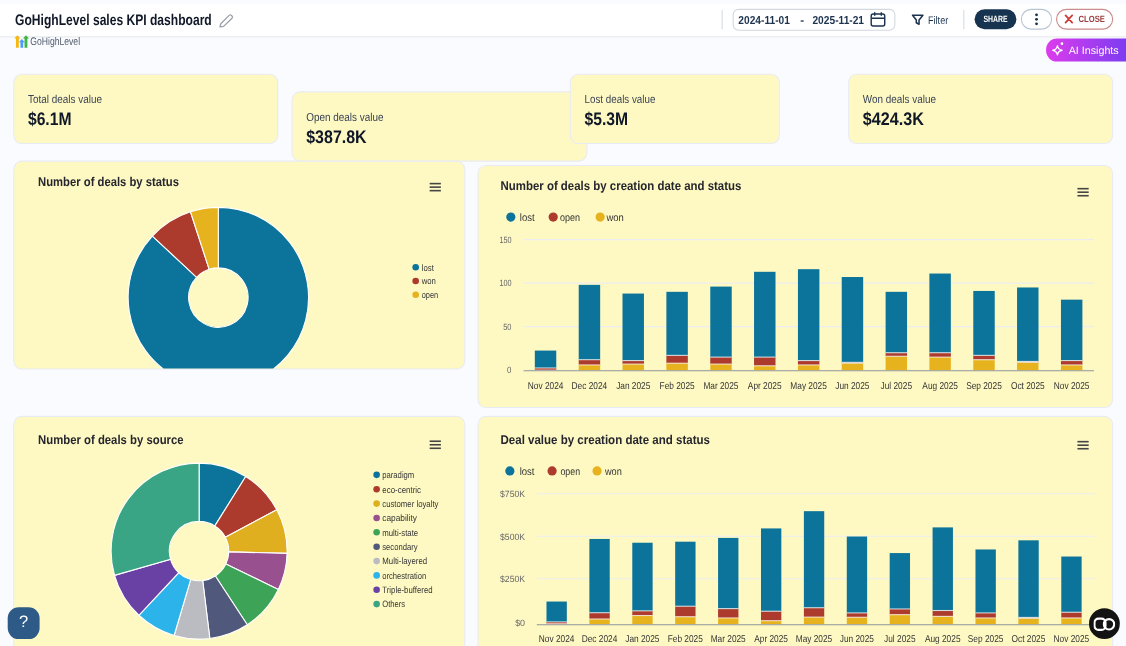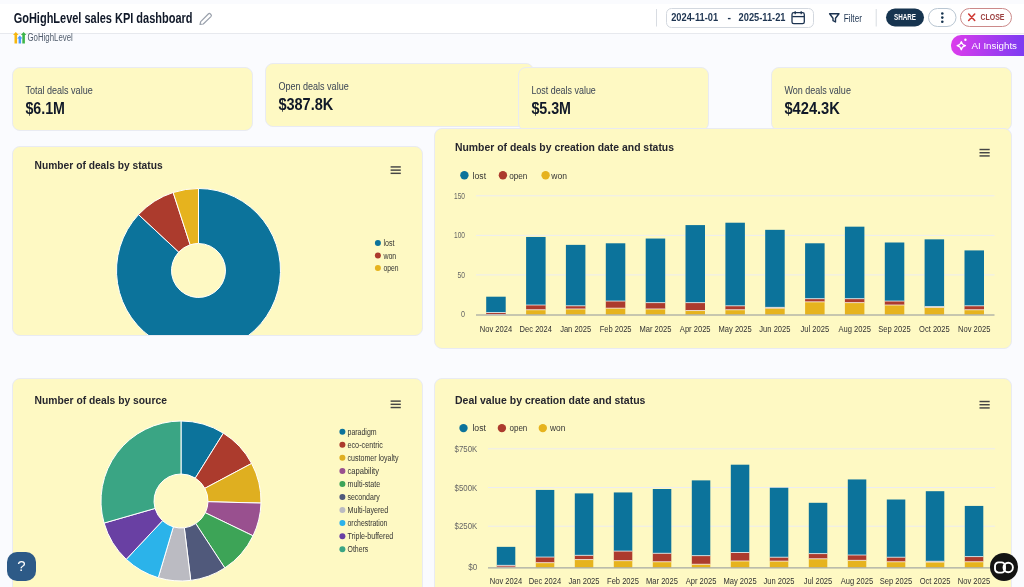--- a/index.html
+++ b/index.html
@@ -45,21 +45,21 @@
 <div class="ai"><svg width="73" height="21" viewBox="0 0 73 21" font-family="&quot;Liberation Sans&quot;,sans-serif">
       <path d="M10.3 6.6 Q11 10 14.5 10.7 Q11 11.4 10.3 14.8 Q9.6 11.4 6.1 10.7 Q9.6 10 10.3 6.6 Z" fill="none" stroke="#fff" stroke-width="1.2" stroke-linejoin="round"></path>
       <circle cx="14.4" cy="4.7" r="1.2" fill="#fff"></circle>
       <text x="20.5" y="14.3" font-size="9.7" fill="#fff" textLength="45.5" lengthAdjust="spacingAndGlyphs">AI Insights</text>
     </svg></div>
 
 <div class="card" style="left:12px;top:67px;width:241px;height:64px"><svg width="239" height="62" viewBox="0 0 239 62" font-family="&quot;Liberation Sans&quot;,sans-serif">
       <text x="12.4" y="25.6" font-size="10.5" fill="#3a4454" textLength="67.3" lengthAdjust="spacingAndGlyphs">Total deals value</text>
       <text x="12.4" y="45.7" font-size="16.5" fill="#101828" font-weight="bold" textLength="39.6" lengthAdjust="spacingAndGlyphs">$6.1M</text>
     </svg></div>
-<div class="card" style="left:265px;top:63px;width:269px;height:64px"><svg width="239" height="62" viewBox="0 0 239 62" font-family="&quot;Liberation Sans&quot;,sans-serif">
+<div class="card" style="left:265px;top:83px;width:269px;height:64px"><svg width="239" height="62" viewBox="0 0 239 62" font-family="&quot;Liberation Sans&quot;,sans-serif">
       <text x="12.4" y="25.6" font-size="10.5" fill="#3a4454" textLength="70.3" lengthAdjust="spacingAndGlyphs">Open deals value</text>
       <text x="12.4" y="45.7" font-size="16.5" fill="#101828" font-weight="bold" textLength="54.9" lengthAdjust="spacingAndGlyphs">$387.8K</text>
     </svg></div>
 <div class="card" style="left:518px;top:67px;width:191px;height:64px"><svg width="239" height="62" viewBox="0 0 239 62" font-family="&quot;Liberation Sans&quot;,sans-serif">
       <text x="12.4" y="25.6" font-size="10.5" fill="#3a4454" textLength="64.4" lengthAdjust="spacingAndGlyphs">Lost deals value</text>
       <text x="12.4" y="45.7" font-size="16.5" fill="#101828" font-weight="bold" textLength="39.6" lengthAdjust="spacingAndGlyphs">$5.3M</text>
     </svg></div>
 <div class="card" style="left:771px;top:67px;width:241px;height:64px"><svg width="239" height="62" viewBox="0 0 239 62" font-family="&quot;Liberation Sans&quot;,sans-serif">
       <text x="12.4" y="25.6" font-size="10.5" fill="#3a4454" textLength="66.5" lengthAdjust="spacingAndGlyphs">Won deals value</text>
       <text x="12.4" y="45.7" font-size="16.5" fill="#101828" font-weight="bold" textLength="55.5" lengthAdjust="spacingAndGlyphs">$424.3K</text>
@@ -73,21 +73,21 @@
       <path d="M185.50 41.50 A82 82 0 1 1 125.53 67.58 L165.75 105.09 A27 27 0 1 0 185.50 96.50 Z" fill="#0C739B" stroke="#fff" stroke-width="1"></path>
       <path d="M125.53 67.58 A82 82 0 0 1 160.16 45.51 L177.16 97.82 A27 27 0 0 0 165.75 105.09 Z" fill="#AC3B2D" stroke="#fff" stroke-width="1"></path>
       <path d="M160.16 45.51 A82 82 0 0 1 185.50 41.50 L185.50 96.50 A27 27 0 0 0 177.16 97.82 Z" fill="#E6B31E" stroke="#fff" stroke-width="1"></path>
       <circle cx="364.9" cy="96.0" r="3" fill="#0C739B"></circle>
       <text x="370.4" y="99.0" font-size="8.4" fill="#333" textLength="11" lengthAdjust="spacingAndGlyphs">lost</text>
       <circle cx="364.9" cy="108.5" r="3" fill="#AC3B2D"></circle>
       <text x="370.4" y="111.5" font-size="8.4" fill="#333" textLength="12.9" lengthAdjust="spacingAndGlyphs">won</text>
       <circle cx="364.9" cy="121.0" r="3" fill="#E6B31E"></circle>
       <text x="370.4" y="124.0" font-size="8.4" fill="#333" textLength="15" lengthAdjust="spacingAndGlyphs">open</text>
     </svg></div>
-<div class="card" style="left:434px;top:128px;width:578px;height:221px"><svg width="578" height="221" viewBox="0 0 578 221" font-family="&quot;Liberation Sans&quot;,sans-serif">
+<div class="card" style="left:434px;top:150px;width:578px;height:221px"><svg width="578" height="221" viewBox="0 0 578 221" font-family="&quot;Liberation Sans&quot;,sans-serif">
       <text x="20" y="22" font-size="11.5" fill="#26262e" font-weight="bold" textLength="219" lengthAdjust="spacingAndGlyphs">Number of deals by creation date and status</text>
       <rect x="544.5" y="19.80" width="10.2" height="1.45" fill="#454545"></rect>
       <rect x="544.5" y="23.00" width="10.2" height="1.45" fill="#454545"></rect>
       <rect x="544.5" y="26.20" width="10.2" height="1.45" fill="#454545"></rect>
       <circle cx="29.4" cy="46.3" r="4.2" fill="#0C739B"></circle>
       <text x="37.6" y="49.599999999999994" font-size="9.6" fill="#333" textLength="13.5" lengthAdjust="spacingAndGlyphs">lost</text>
       <circle cx="67.9" cy="46.3" r="4.2" fill="#AC3B2D"></circle>
       <text x="74.2" y="49.599999999999994" font-size="9.6" fill="#333" textLength="18.2" lengthAdjust="spacingAndGlyphs">open</text>
       <circle cx="110.6" cy="46.3" r="4.2" fill="#E6B31E"></circle>
       <text x="116.3" y="49.599999999999994" font-size="9.6" fill="#333" textLength="15.7" lengthAdjust="spacingAndGlyphs">won</text>

